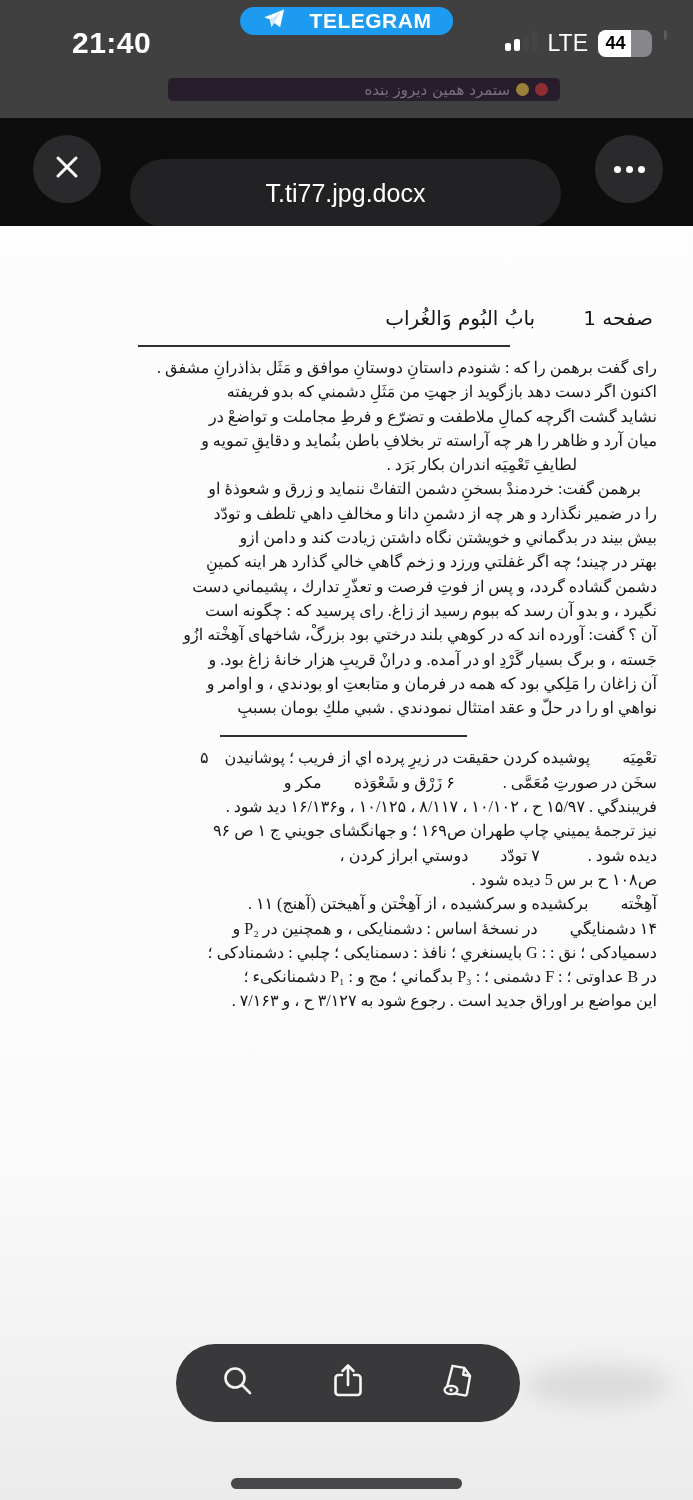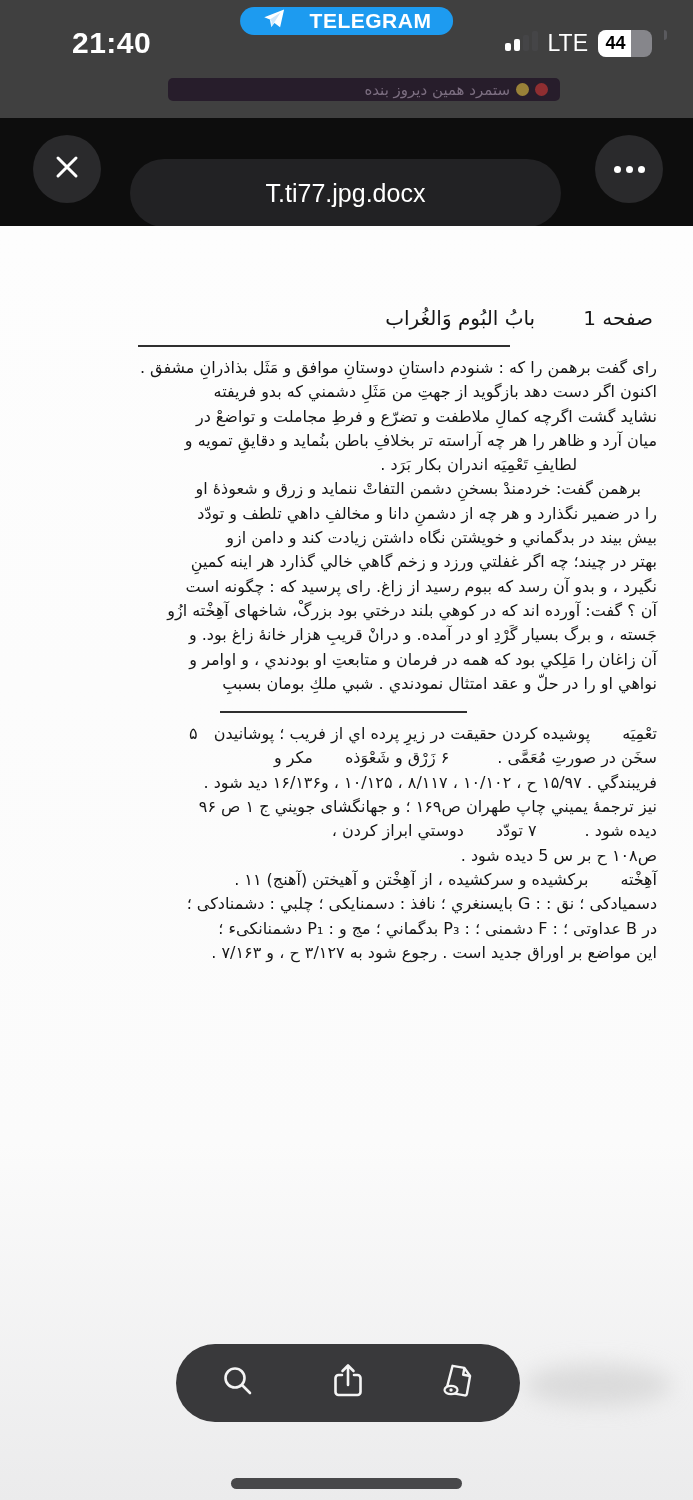--- a/index.html
+++ b/index.html
@@ -48,21 +48,21 @@
   .dot{width:7px;height:7px;border-radius:50%;background:#fff;}
 
   
   .page{position:absolute;top:226px;left:0;right:0;bottom:0;
         background:linear-gradient(#fdfdfd 0%,#fbfbfb 72%,#ebebec 100%);}
   .doc{padding:0 36px;direction:rtl;color:#161616;font-family:"DejaVu Sans",sans-serif;}
   .doc-heading{margin-top:80px;display:flex;justify-content:flex-start;gap:48px;
                font-size:20px;padding-right:4px;}
   .rule1{height:2px;background:#2f2f2f;width:372px;margin:15px 147px 9px auto;}
   .rule2{height:2px;background:#2f2f2f;width:247px;margin:15px 190px 9px auto;}
-  .doc-line{font-size:16px;line-height:24.3px;text-align:right;white-space:pre-wrap;}
+  .doc-line{font-size:16px;line-height:24.3px;text-align:right;white-space:pre-wrap;font-family:Liberation Serif, serif;}
 
   
   .toolbar{position:absolute;left:176px;top:1344px;width:344px;height:78px;border-radius:39px;
            background:#39393b;display:flex;align-items:center;justify-content:space-between;
            padding:0 42px;box-sizing:border-box;}
   .tool-icon{width:40px;height:40px;display:flex;align-items:center;justify-content:center;}
   .smudge{position:absolute;left:524px;top:1364px;width:148px;height:42px;background:#c9c9c9;
           border-radius:50%;filter:blur(11px);opacity:.55;}
   .home-indicator{position:absolute;left:231px;top:1478px;width:231px;height:11px;border-radius:6px;
                   background:#48484a;}
@@ -140,37 +140,39 @@
       <div>
           <div class="doc-line">رای گفت برهمن را که : شنودم داستانِ دوستانِ موافق و مَثَل بذاذرانِ مشفق .</div>
           <div class="doc-line">اکنون اگر دست دهد بازگوید از جهتِ من مَثَلِ دشمني که بدو فریفته</div>
           <div class="doc-line">نشاید گشت اگرچه کمالِ ملاطفت و تضرّع و فرطِ مجاملت و تواضعْ در</div>
           <div class="doc-line">میان آرد و ظاهر را هر چه آراسته تر بخلافِ باطن بنُماید و دقایقِ تمویه و</div>
           <div class="doc-line">     لطایفِ تَعْمِیَه اندران بکار بَرَد .</div>
           <div class="doc-line"> برهمن گفت: خردمندْ بسخنِ دشمن التفاتْ ننماید و زرق و شعوذۀ او</div>
           <div class="doc-line">را در ضمیر نگذارد و هر چه از دشمنِ دانا و مخالفِ داهي تلطف و تودّد</div>
           <div class="doc-line">بیش بیند در بدگماني و خویشتن نگاه داشتن زیادت کند و دامن ازو</div>
           <div class="doc-line">بهتر در چیند؛ چه اگر غفلتي ورزد و زخم گاهي خالي گذارد هر اینه کمینِ</div>
+          <div class="doc-line">دشمن گشاده گردد، و پس از فوتِ فرصت و تعذّرِ تدارك ، پشیماني دست</div>
           <div class="doc-line">نگیرد ، و بدو آن رسد که ببوم رسید از زاغ. رای پرسید که : چگونه است</div>
           <div class="doc-line">آن ؟ گفت: آورده اند که در کوهي بلند درختي بود بزرگْ، شاخهای آهِخْته ازُو</div>
           <div class="doc-line">جَسته ، و برگ بسیار گَرْدِ او در آمده. و درانْ قریبِ هزار خانۀ زاغ بود. و</div>
           <div class="doc-line">آن زاغان را مَلِکي بود که همه در فرمان و متابعتِ او بودندي ، و اوامر و</div>
           <div class="doc-line">نواهي او را در حلّ و عقد امتثال نمودندي . شبي ملكِ بومان بسببِ</div>
         </div>
 
       <div class="rule2"></div>
 
       <div>
           <div class="doc-line">تعْمِیَه  پوشیده کردن حقیقت در زیرِ پرده اي از فریب ؛ پوشانیدن ۵</div>
           <div class="doc-line">سخَن در صورتِ مُعَمَّی .   ۶ زَرْق و شَعْوَذه  مکر و</div>
           <div class="doc-line">فریبندگي . ۱۵/۹۷ ح ، ۱۰/۱۰۲ ، ۸/۱۱۷ ، ۱۰/۱۲۵ ، و۱۶/۱۳۶ دید شود .</div>
           <div class="doc-line">نیز ترجمۀ یمیني چاپ طهران ص۱۶۹ ؛ و جهانگشای جویني ج ۱ ص ۹۶</div>
           <div class="doc-line">دیده شود .   ۷ تودّد  دوستي ابراز کردن ،</div>
           <div class="doc-line">ص۱۰۸ ح بر س 5 دیده شود .</div>
           <div class="doc-line">آهِخْته  برکشیده و سرکشیده ، از آهِخْتن و آهیختن (آهنج) ۱۱ .</div>
+          <div class="doc-line">۱۴ دشمنایگي  در نسخۀ اساس : دشمنایکی ، و همچنین در P₂ و</div>
           <div class="doc-line">دسمیادکی ؛ نق : : G بایسنغري ؛ نافذ : دسمنایکی ؛ چلبي : دشمنادکی ؛</div>
           <div class="doc-line">در B عداوتی ؛ : F دشمنی ؛ : P₃ بدگماني ؛ مج و : P₁ دشمنانکیء ؛</div>
           <div class="doc-line">این مواضع بر اوراق جدید است . رجوع شود به ۳/۱۲۷ ح ، و ۷/۱۶۳ .</div>
         </div>
 
     </div>
   </div>
 
   <div class="smudge"></div>
   <div class="toolbar">

